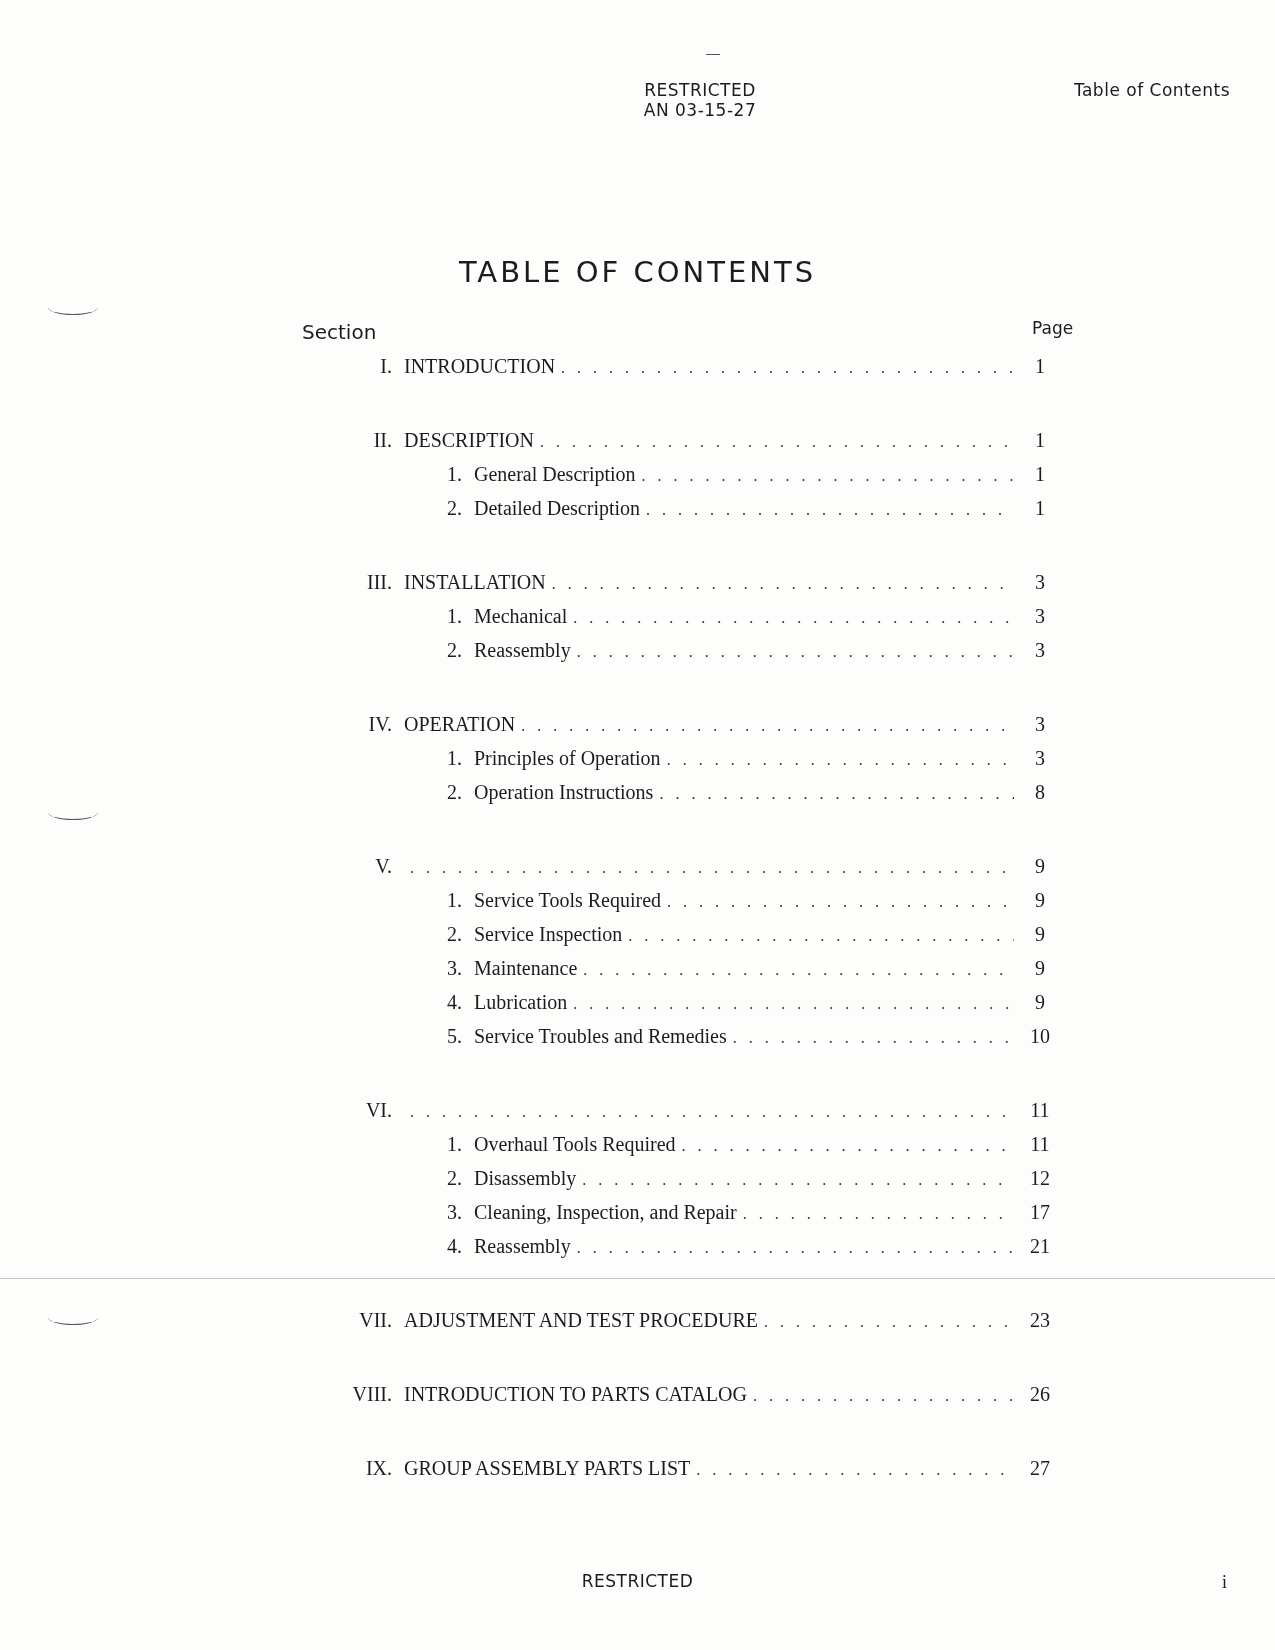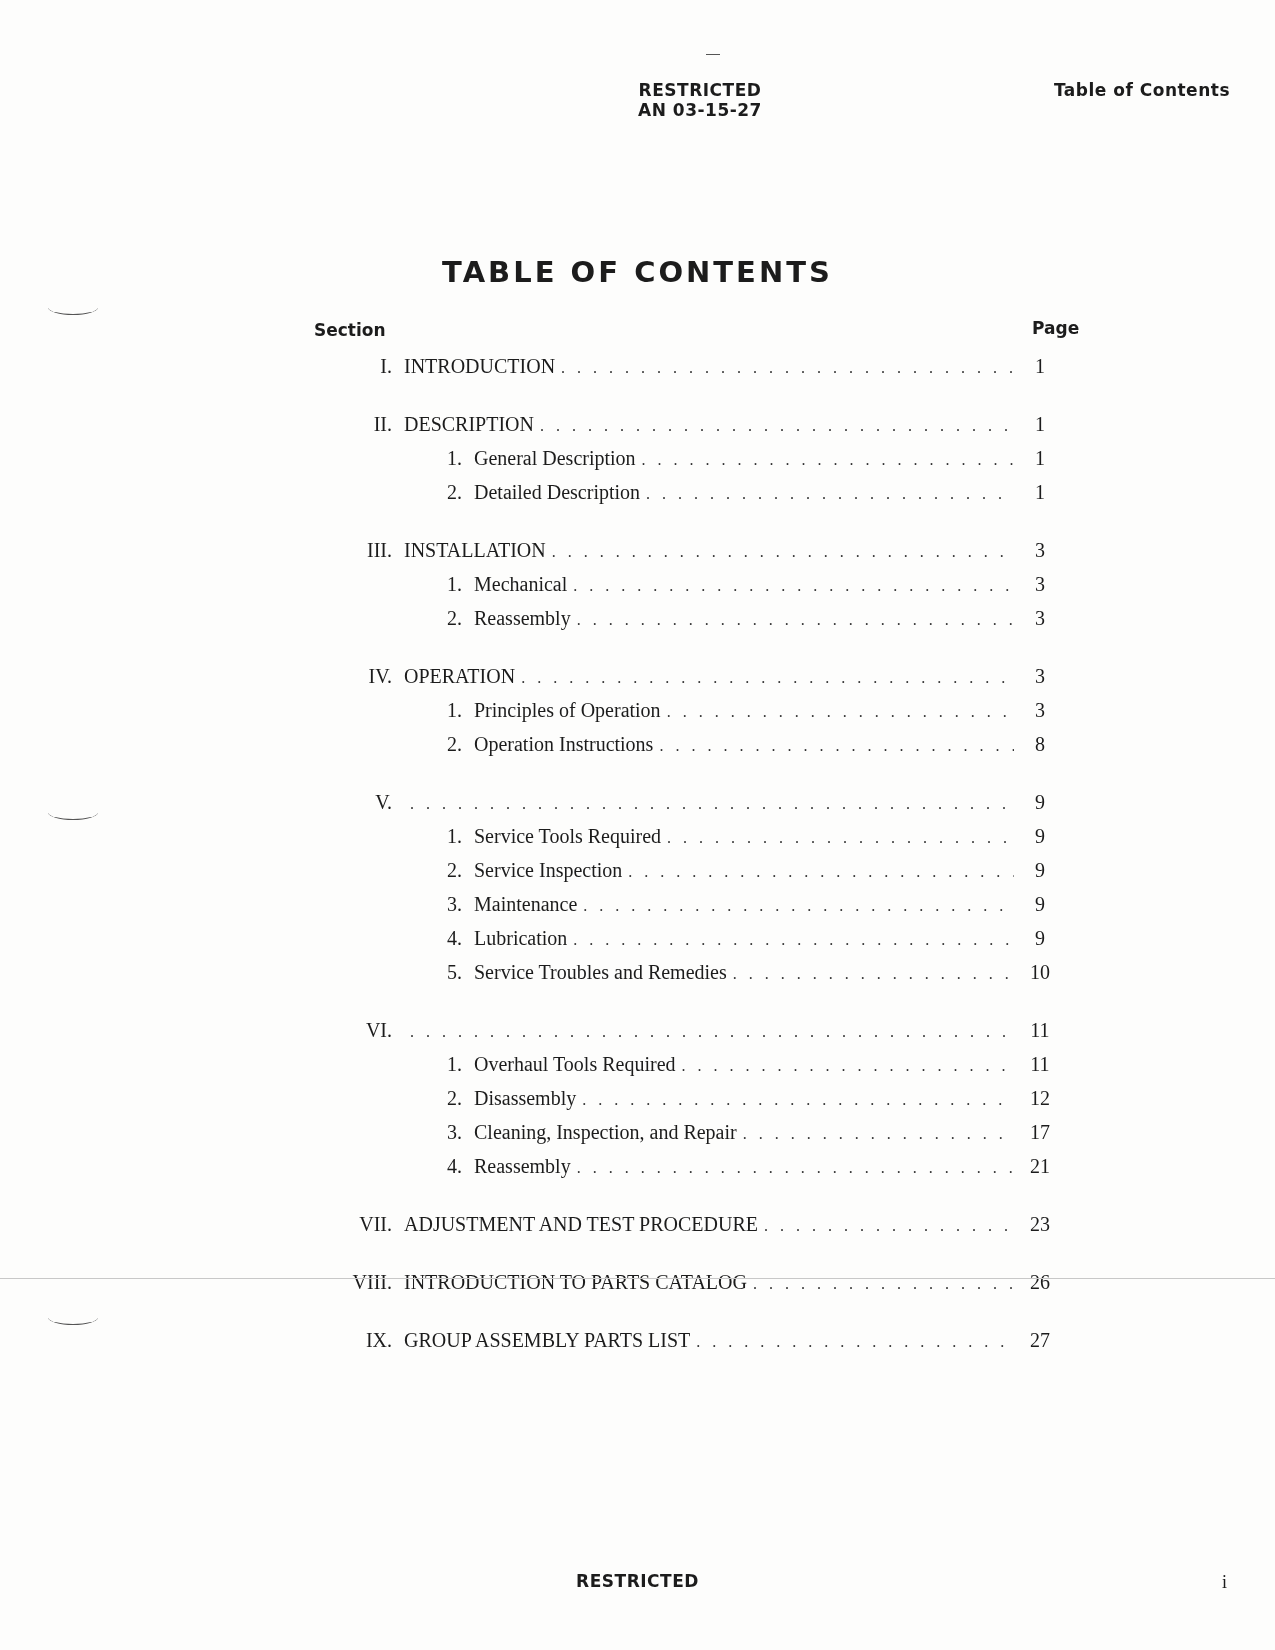--- a/index.html
+++ b/index.html
@@ -1,26 +1,26 @@
 <!DOCTYPE html>
 <html><head>
 <meta charset="utf-8">
 <style>
   html,body{margin:0;padding:0;}
   body{width:1275px;height:1650px;background:#fdfdfc;position:relative;overflow:hidden;color:#1c1c1c;}
-  .sans{font-family:"DejaVu Sans","Liberation Sans",sans-serif;font-weight:bold;}
+  .sans{font-family:"DejaVu Sans","Liberation Sans",sans-serif;font-weight:normal;}
   .serif{font-family:"Liberation Serif","DejaVu Serif",serif;}
   .hdr-center{position:absolute;left:600px;top:80px;width:200px;text-align:center;font-size:17px;line-height:20px;letter-spacing:0.5px;}
   .hdr-right{position:absolute;right:45px;top:80px;font-size:17px;letter-spacing:0.5px;}
   .title{position:absolute;left:0;width:1275px;top:255px;text-align:center;font-size:29px;letter-spacing:3px;}
-  .col-sec{position:absolute;left:314px;top:320px;font-size:17px;}
+  .col-sec{position:absolute;left:302px;top:320px;font-size:20px;}
   .col-page{position:absolute;left:1032px;top:318px;font-size:17px;}
   .toc{position:absolute;left:330px;top:355px;width:730px;}
   .row{position:relative;height:34px;display:flex;align-items:baseline;font-size:20px;}
-  .row.main{margin-top:24px;}
+  .row.main{margin-top:40px;}
   .row.main.first{margin-top:0;}
   .num{width:62px;text-align:right;padding-right:12px;flex:none;}
   .sub .num{width:132px;}
   .label{white-space:nowrap;flex:none;}
   .sub .label{}
   .dots{flex:1;overflow:hidden;white-space:nowrap;margin:0 6px;letter-spacing:4px;color:#333;font-size:16px;}
   .pg{width:40px;text-align:center;flex:none;}
   .rule{position:absolute;left:0;top:1278px;width:1275px;height:1px;background:#c8c8c8;}
   .footer{position:absolute;left:0;width:1275px;top:1571px;text-align:center;font-size:17px;letter-spacing:0.5px;}
   .folio{position:absolute;left:1222px;top:1572px;font-size:18px;}

